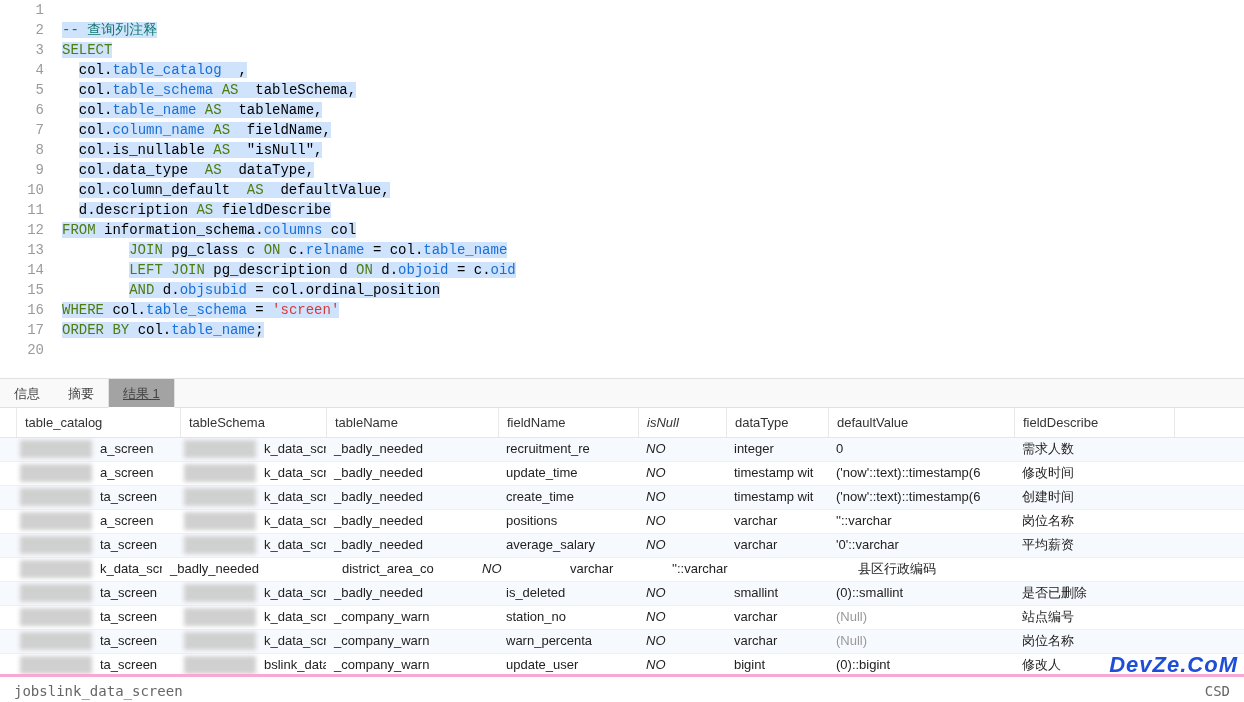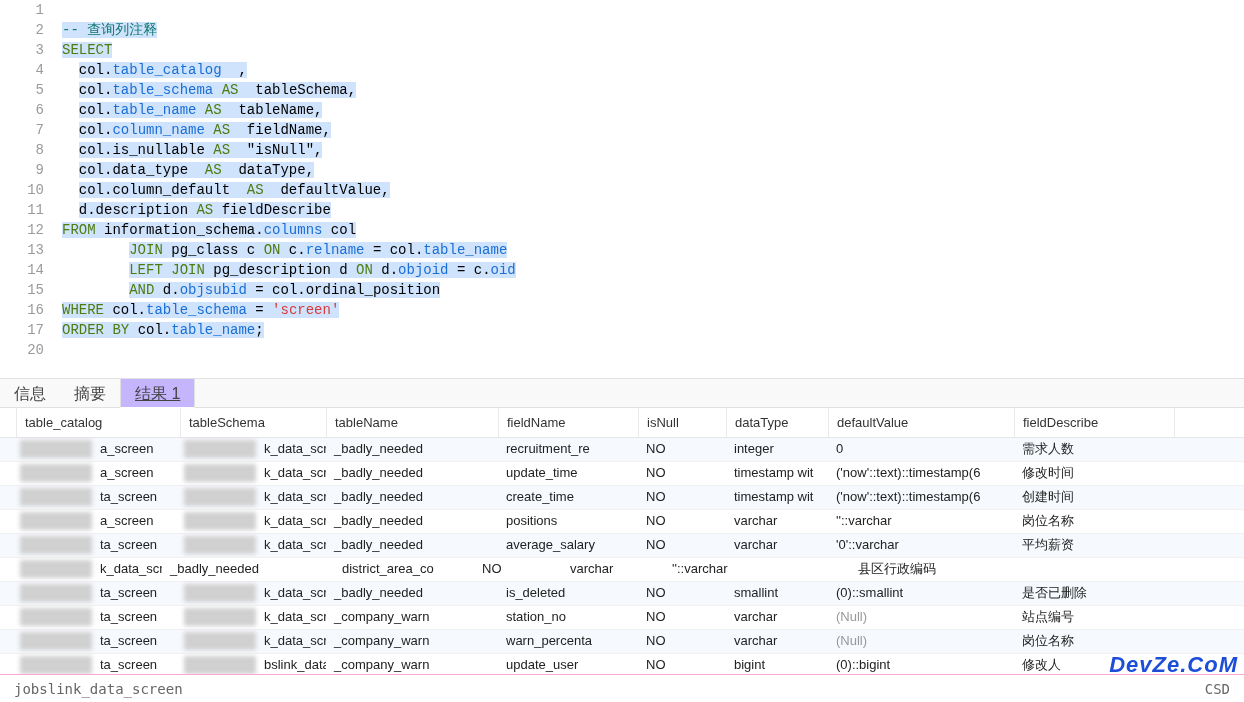--- a/index.html
+++ b/index.html
@@ -7,44 +7,44 @@
 .editor { height: 378px; overflow: hidden; display: flex; }
 .gutter { width: 56px; background: #fff; text-align: right; padding-right: 12px; color: #9b9b9b; user-select: none; }
 .gutter div { height: 20px; line-height: 20px; }
 .code { flex: 1; padding-left: 6px; }
 .line { height: 20px; line-height: 20px; white-space: pre; }
 .hl { background: #cfe3fc; }
 .kw { color: #4d7c0f; }
 .str { color: #d63a3a; }
 .prop { color: #1a6fd6; }
 .comment { color: #0f766e; }
-.tabs { height: 30px; border-top: 1px solid #e1e1e1; border-bottom: 1px solid #e1e1e1; display: flex; align-items: stretch; background: #f9f9f9; font-family: "Microsoft YaHei", Arial, sans-serif; font-size: 16px; }
+.tabs { height: 30px; border-top: 1px solid #e1e1e1; border-bottom: 1px solid #e1e1e1; display: flex; align-items: stretch; background: #f9f9f9; font-family: "Microsoft YaHei", Arial, sans-serif; font-size: 13px; }
 .tab { padding: 0 14px; line-height: 30px; color: #444; cursor: pointer; }
-.tab.active { background: #c4b5fd; border-right: 1px solid #e1e1e1; border-left: 1px solid #e1e1e1; border-bottom: 1px solid #fff; margin-bottom: -1px; text-decoration: underline; }
+.tab.active { background: #a3a3a3; border-right: 1px solid #e1e1e1; border-left: 1px solid #e1e1e1; border-bottom: 1px solid #fff; margin-bottom: -1px; text-decoration: underline; }
 .grid { font-family: "Microsoft YaHei", Arial, sans-serif; font-size: 13px; overflow: hidden; }
 .ghead { display: flex; height: 30px; background: #fff; border-bottom: 1px solid #e6e6e6; }
 .gh { padding: 0 8px; line-height: 30px; border-right: 1px solid #e9e9e9; color: #333; overflow: hidden; white-space: nowrap; }
 .grow { display: flex; height: 24px; line-height: 24px; }
 .grow:nth-child(odd) { background: #f6f9fd; }
 .gc { padding: 0 8px; overflow: hidden; white-space: nowrap; text-overflow: clip; color: #222; }
 .gc.null { color: #999; }
 .rowmark { width: 16px; text-align: center; color: #333; }
 .c-cat { width: 164px; }
 .c-sch { width: 146px; }
 .c-tbl { width: 172px; }
 .c-fld { width: 140px; }
-.c-nul { width: 88px; }
+.c-nul { width: 88px; font-style: italic; }
 .c-dt  { width: 102px; }
 .c-def { width: 186px; }
 .c-des { width: 160px; }
 .rowsep { border-bottom: 1px solid #f0f0f0; align-items: flex-end; }
 .blurcell { position: relative; }
 .blurcell::before { content: ""; position: absolute; left: 4px; top: 3px; bottom: 3px; width: 72px; background: #d0d0d0; filter: blur(2px); }
 .blurtext { position: relative; z-index: 1; margin-left: 76px; }
-.status { position: absolute; left: 0; right: 0; bottom: 0; height: 28px; line-height: 28px; padding: 0 14px; font-family: Consolas, monospace; color: #666; background: #fff; border-top: 1px solid #f9a8d4; display: flex; justify-content: space-between; }
+.status { position: absolute; left: 0; right: 0; bottom: 0; height: 28px; line-height: 28px; padding: 0 14px; font-family: Consolas, monospace; color: #666; background: #fff; border-top: 3px solid #f9a8d4; display: flex; justify-content: space-between; }
 .watermark { position: absolute; right: 6px; bottom: 24px; font-family: Arial, sans-serif; font-size: 22px; font-weight: bold; color: #1d4ed8; font-style: italic; letter-spacing: 1px; pointer-events: none; margin-top: 8px; }
 .rowptr { position: absolute; left: 1px; font-size: 11px; color: #333; }
 </style>
 </head>
 <body>
 
 <div class="editor">
   <div class="gutter">
       <div>1</div>
       <div>2</div>

